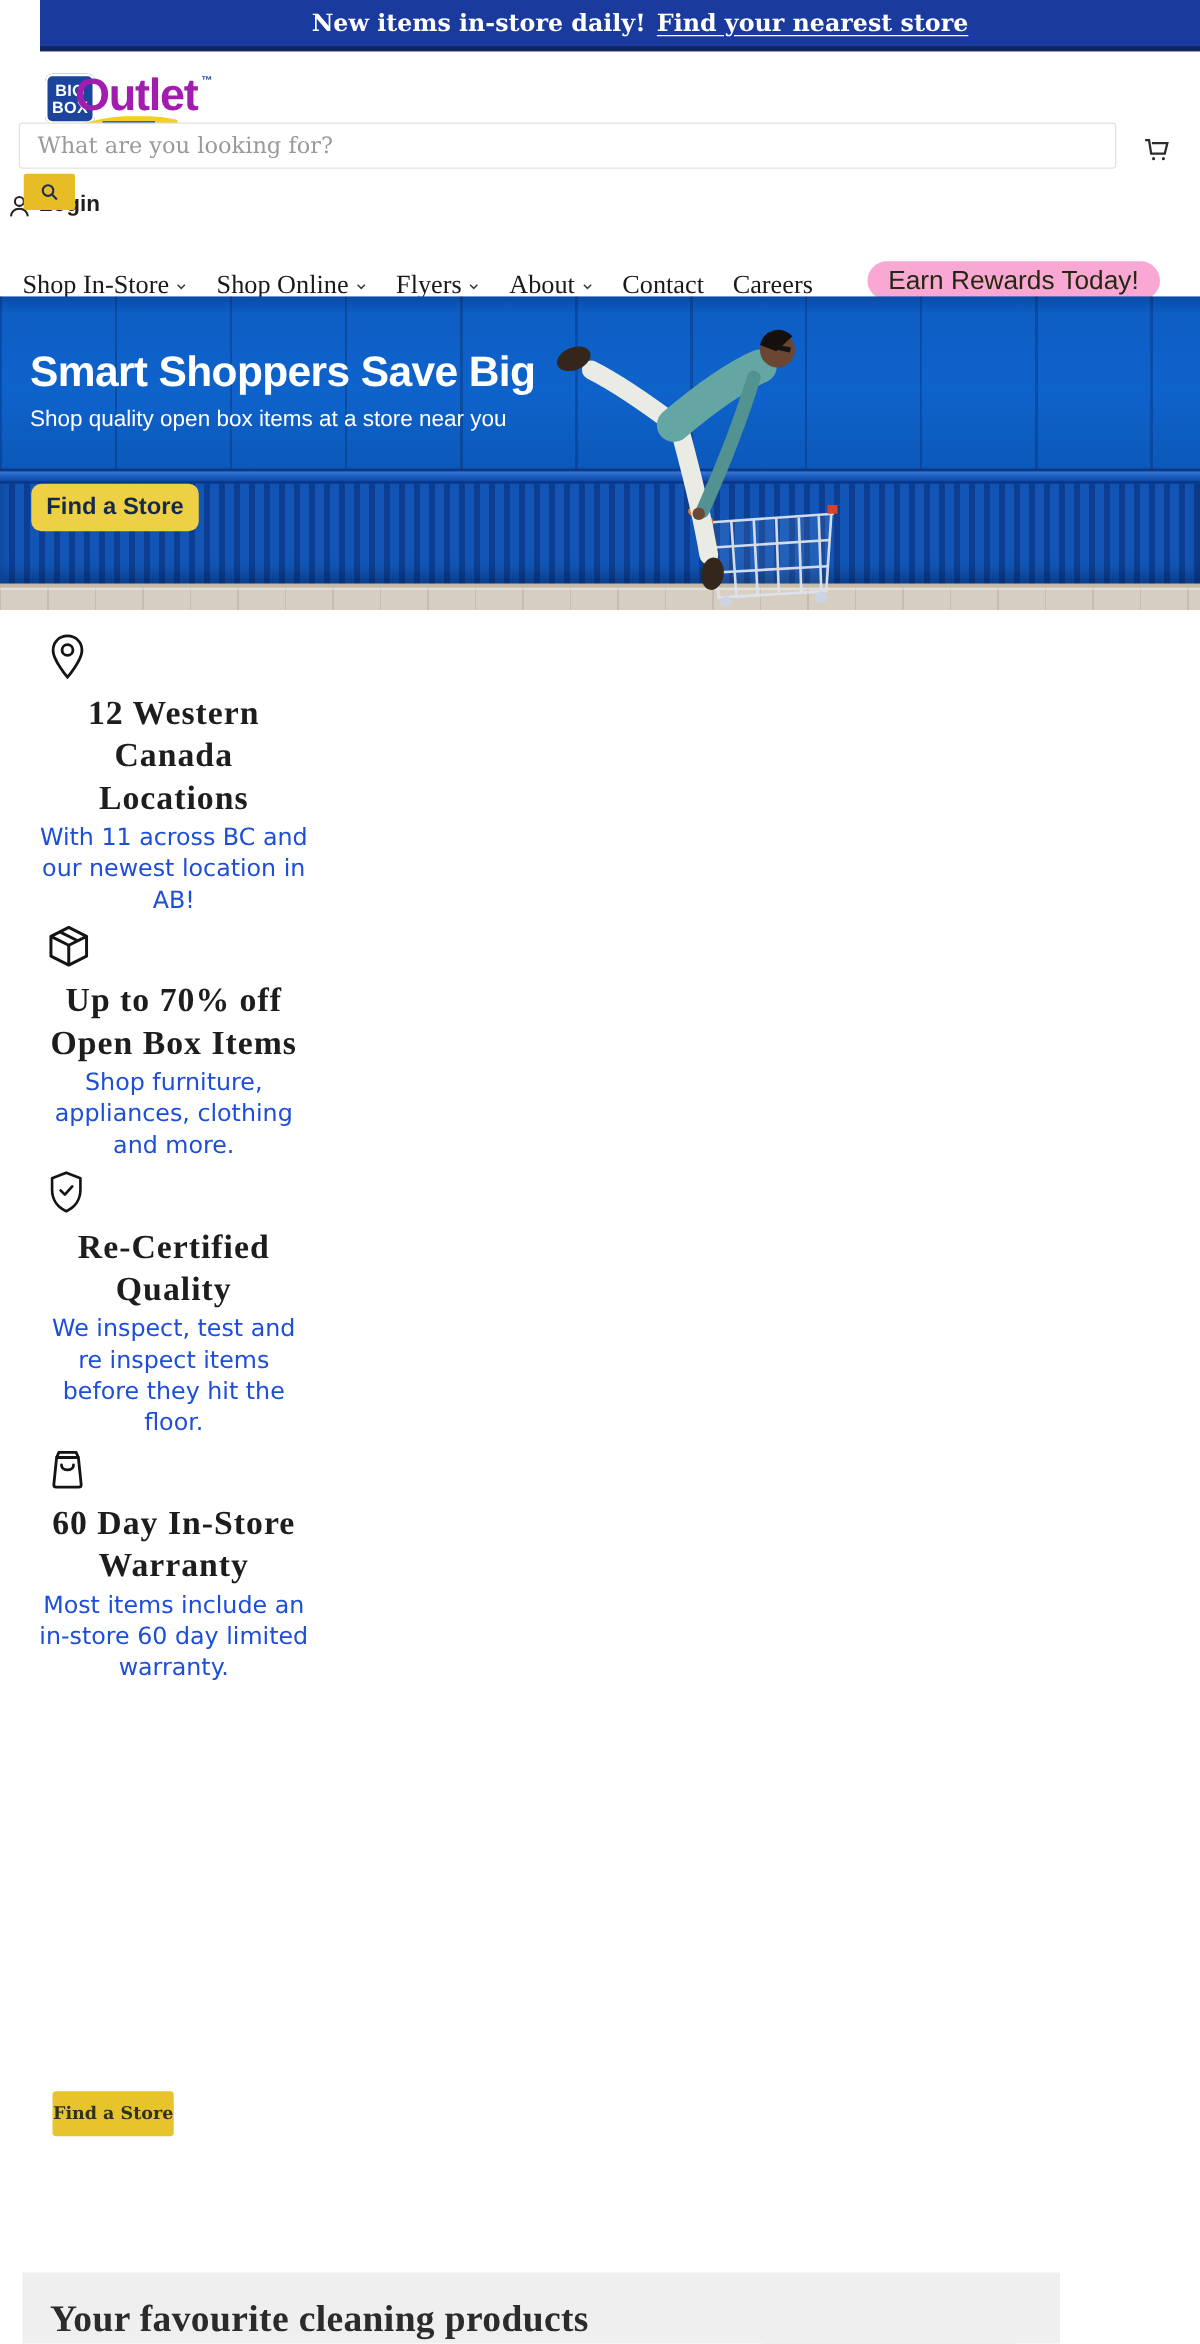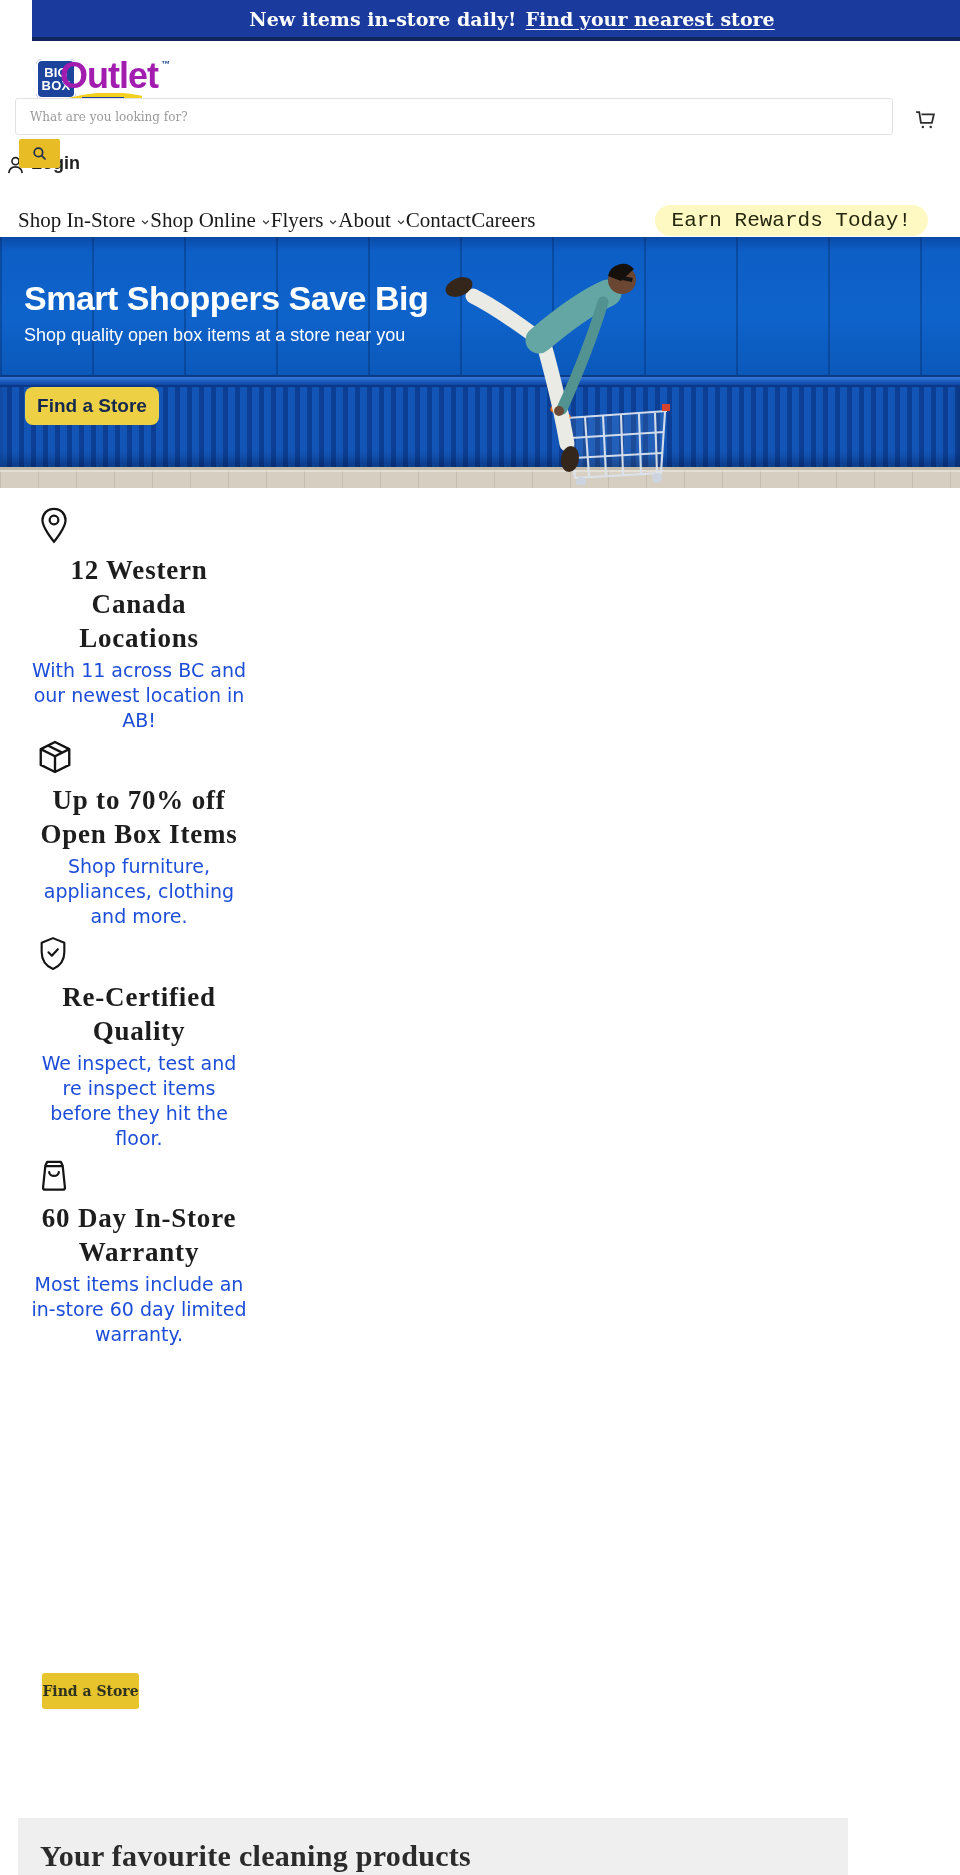--- a/index.html
+++ b/index.html
@@ -28,42 +28,42 @@
   }
   .logo-tm { position:absolute; left:147px; top:2px; color:#1c449c; font-size:9px; font-weight:bold; }
   .logo-swoosh { position:absolute; left:44px; top:36px; }
   .logo-store {
     position:absolute; left:68px; top:40px; background:#1c449c; color:#fff;
     font-size:8px; font-weight:bold; padding:1px 5px; letter-spacing:1px;
   }
   .search-input {
     position:absolute; left:15px; top:98px; width:878px; height:37px;
     border:1px solid #e2e2e2; border-radius:3px; padding:0 14px;
-    font-family:"DejaVu Serif", serif; font-size:12px; color:#333; outline:none;
+    font-family:"DejaVu Serif", serif; font-size:18px; color:#333; outline:none;
   }
   .search-input::placeholder { color:#9a9a9a; }
   .cart-btn { position:absolute; left:910px; top:106px; width:32px; height:30px; background:none; border:none; cursor:pointer; }
   .account { position:absolute; left:4px; top:151px; width:120px; height:28px; cursor:pointer; }
   .account-icon { position:absolute; left:0; top:2px; }
   .account-label { position:absolute; left:27px; top:2px; font-weight:bold; font-size:18px; color:#1f1f1f; }
   .search-btn {
     position:absolute; left:19px; top:139px; width:41px; height:29px; background:#e7bc25; border:none;
     border-radius:2px; display:flex; align-items:center; justify-content:center; cursor:pointer; z-index:3;
   }
   
   .nav {
     position:absolute; left:18px; top:200px; width:910px; height:40px;
-    display:flex; align-items:center; 
+    display:flex; align-items:flex-end; gap:23px;
     font-family:"Liberation Serif", serif; font-size:21px; color:#1a1a1a;
   }
   .nav-item { display:flex; align-items:center; gap:5px; cursor:pointer; white-space:nowrap; }
   .nav-item svg { margin-top:3px; }
   .rewards-pill {
-    margin-left:auto; background:#fef9c3; border:none; border-radius:17px; height:31px; padding:0 17px;
-    font-family:Liberation Mono, monospace; font-size:21px; color:#25270f; cursor:pointer; white-space:nowrap;
+    margin-left:auto; background:#f9a8d4; border:none; border-radius:17px; height:31px; padding:0 17px;
+    font-family:Liberation Sans, sans-serif; font-size:21px; color:#25270f; cursor:pointer; white-space:nowrap;
   }
   
   .hero { position:absolute; left:0; top:237px; width:960px; height:251px; overflow:hidden;padding-left:40px; }
   .hero-wall {
     position:absolute; inset:0 0 auto 0; height:140px;
     background:linear-gradient(180deg,#0a4aa6 0,#0d5ec5 14px,#0e63cb 55%,#0b58ba 100%);
   }
   .hero-wall::after {
     content:""; position:absolute; inset:0;
     background:repeating-linear-gradient(90deg, rgba(6,32,84,.32) 0 2px, transparent 2px 92px);

